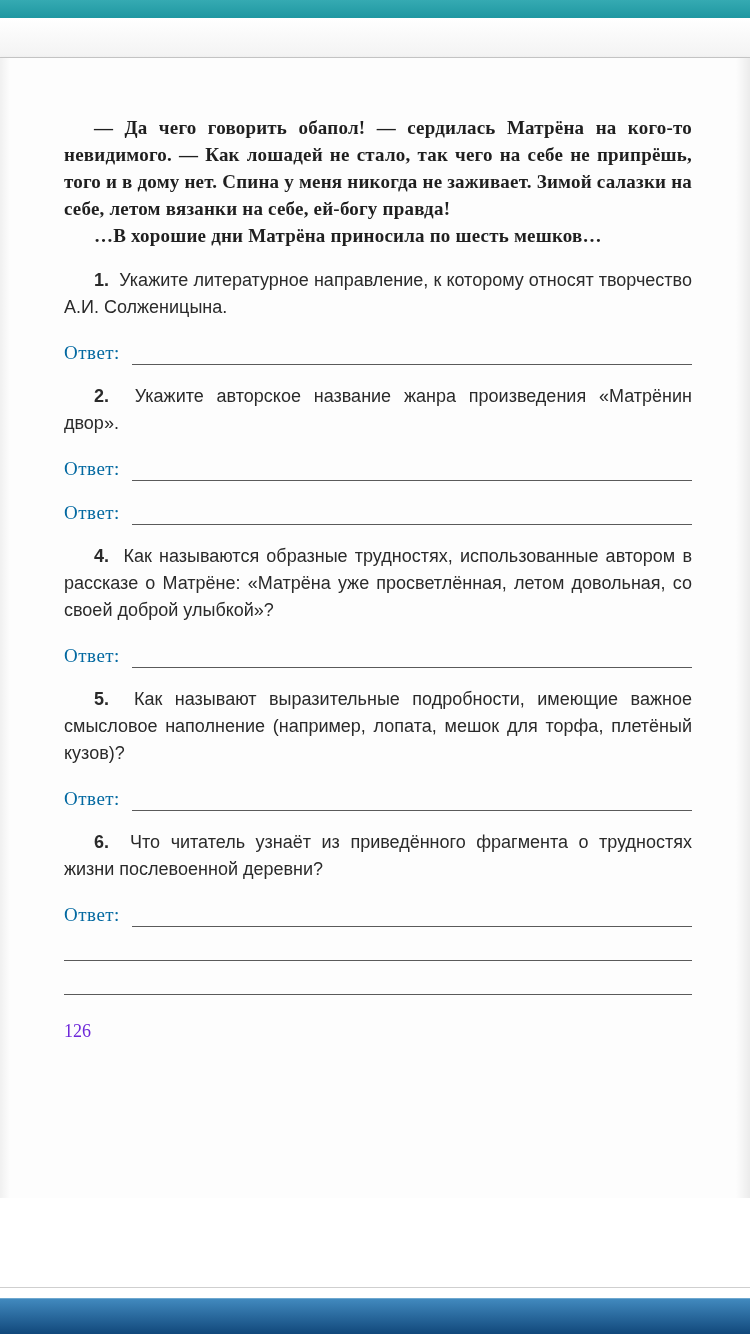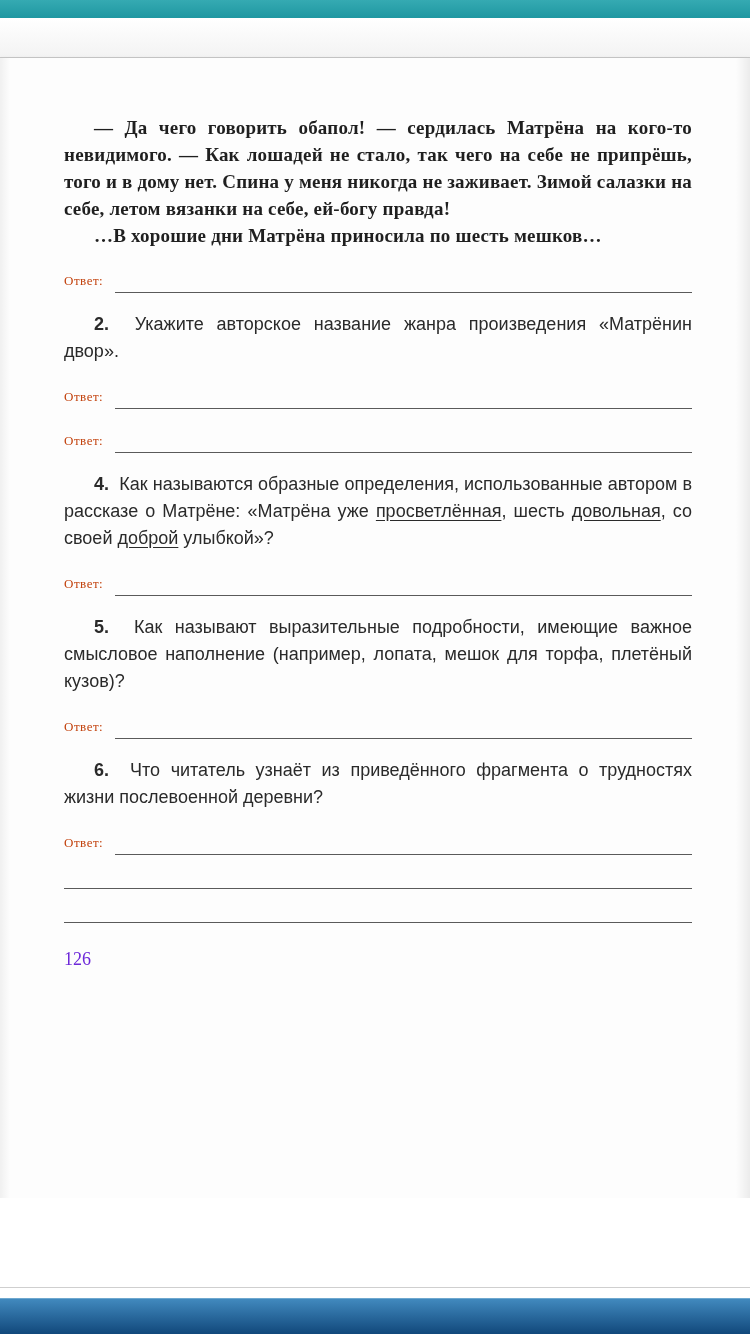--- a/index.html
+++ b/index.html
@@ -54,33 +54,33 @@
   .q-text {
     font-family:"Liberation Sans", sans-serif;
     font-size:18px;
     line-height:27px;
     text-align:justify;
     text-indent:30px;
     margin-top:18px;
     color:#2a2a2a;
   }
   .q-num { font-weight:bold; }
-  .u { text-decoration:underline; text-underline-offset:3px; }
+  .u { text-underline-offset:3px; }
   .answer-row {
     display:flex;
     align-items:flex-end;
     margin-top:14px;
     height:30px;
   }
   .answer-label {
     font-family:"Liberation Serif", serif;
-    font-size:13px;
+    font-size:19px;
     line-height:24px;
     letter-spacing:0.5px;
-    color:#c2410c;
+    color:#0369a1;
     flex:none;
     margin-top:32px;
   }
   .answer-line {
     flex:1;
     margin-left:12px;
     border-bottom:1.5px solid #5a5a5a;
     height:24px;
   }
   .extra-line {
@@ -117,34 +117,35 @@
 <div class="top-bar"></div>
 <div class="gap-top"></div>
 
 <div class="page">
   <div class="excerpt">
     <p>— Да чего говорить обапол! — сердилась Матрёна на кого-то невидимого. — Как лошадей не стало, так чего на себе не припрёшь, того и в дому нет. Спина у меня никогда не заживает. Зимой салазки на себе, летом вязанки на себе, ей-богу правда!</p>
     <p>…В хорошие дни Матрёна приносила по шесть мешков…</p>
   </div>
 
   <div id="blocks-root">
+      <p class="q-text"><span class="q-num">1.</span>&nbsp;&nbsp;<span>Укажите литературное направление, к которому относят творчество А.И. Солженицына.</span></p>
       <div class="answer-row">
         <span class="answer-label">Ответ:</span>
         <span class="answer-line"></span>
       </div>
       <p class="q-text"><span class="q-num">2.</span>&nbsp;&nbsp;<span>Укажите авторское название жанра произведения «Матрёнин двор».</span></p>
       <div class="answer-row">
         <span class="answer-label">Ответ:</span>
         <span class="answer-line"></span>
       </div>
       <div class="answer-row">
         <span class="answer-label">Ответ:</span>
         <span class="answer-line"></span>
       </div>
-      <p class="q-text"><span class="q-num">4.</span>&nbsp;&nbsp;<span>Как называются образные определения, использованные автором в рассказе о Матрёне: «Матрёна уже </span><span class="u">просветлённая</span><span>, шесть </span><span class="u">довольная</span><span>, со своей </span><span class="u">доброй</span><span> улыбкой»?</span></p>
+      <p class="q-text"><span class="q-num">4.</span>&nbsp;&nbsp;<span>Как называются образные трудностях, использованные автором в рассказе о Матрёне: «Матрёна уже </span><span class="u">просветлённая</span><span>, летом </span><span class="u">довольная</span><span>, со своей </span><span class="u">доброй</span><span> улыбкой»?</span></p>
       <div class="answer-row">
         <span class="answer-label">Ответ:</span>
         <span class="answer-line"></span>
       </div>
       <p class="q-text"><span class="q-num">5.</span>&nbsp;&nbsp;<span>Как называют выразительные подробности, имеющие важное смысловое наполнение (например, лопата, мешок для торфа, плетёный кузов)?</span></p>
       <div class="answer-row">
         <span class="answer-label">Ответ:</span>
         <span class="answer-line"></span>
       </div>
       <p class="q-text"><span class="q-num">6.</span>&nbsp;&nbsp;<span>Что читатель узнаёт из приведённого фрагмента о трудностях жизни послевоенной деревни?</span></p>

